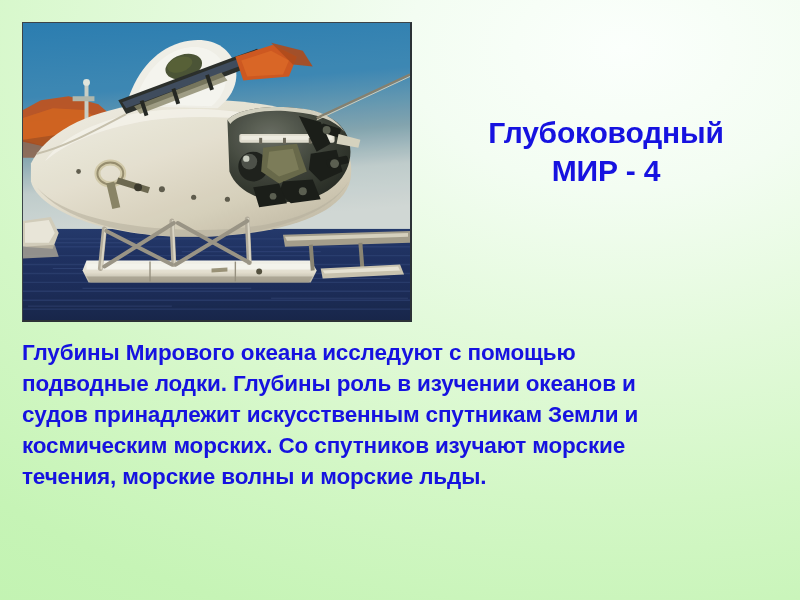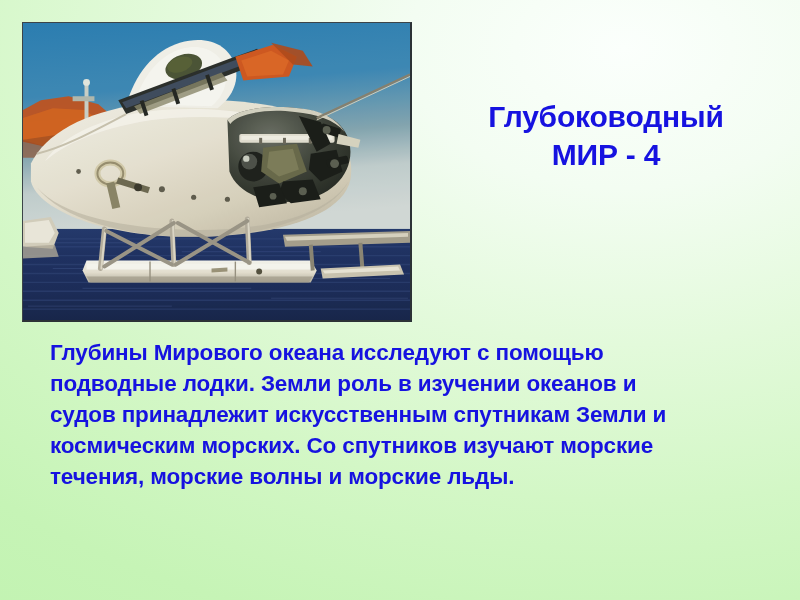--- a/index.html
+++ b/index.html
@@ -53,21 +53,21 @@
   .photo svg {
     display: block;
     width: 100%;
     height: 100%;
   }
 
   
   .title-block {
     position: absolute;
     left: 420px;
-    top: 98px;
+    top: 114px;
     width: 372px;
     text-align: center;
     color: #1612e0;
     font-weight: bold;
     font-size: 30px;
     line-height: 38px;
     letter-spacing: -0.2px;
     -webkit-font-smoothing: antialiased;
   }
   .title-block .tline {
@@ -84,21 +84,20 @@
     color: #1612e0;
     font-weight: bold;
     font-size: 22.5px;
     line-height: 31px;
     letter-spacing: -0.15px;
     -webkit-font-smoothing: antialiased;
   }
   .body-block .bline {
     display: block;
     white-space: nowrap;
-    margin-left: 28px;
   }
 </style>
 </head>
 <body>
 
 <div class="slide">
 
   <div class="photo-frame">
     <div class="photo">
       <svg viewBox="0 0 390 300" preserveAspectRatio="none" aria-hidden="true">
@@ -315,19 +314,19 @@
     </div>
   </div>
 
   <div class="title-block">
     <span class="tline">Глубоководный</span>
     <span class="tline">МИР - 4</span>
   </div>
 
   <div class="body-block">
     <span class="bline">Глубины Мирового океана исследуют с помощью</span>
-    <span class="bline">подводные лодки. Земли роль в изучении океанов и</span>
+    <span class="bline">подводные лодки. Глубины роль в изучении океанов и</span>
     <span class="bline">судов принадлежит искусственным спутникам Земли и</span>
     <span class="bline">космическим морских. Со спутников изучают морские</span>
     <span class="bline">течения, морские волны и морские льды.</span>
   </div>
 
 </div>
 
 </body></html>

